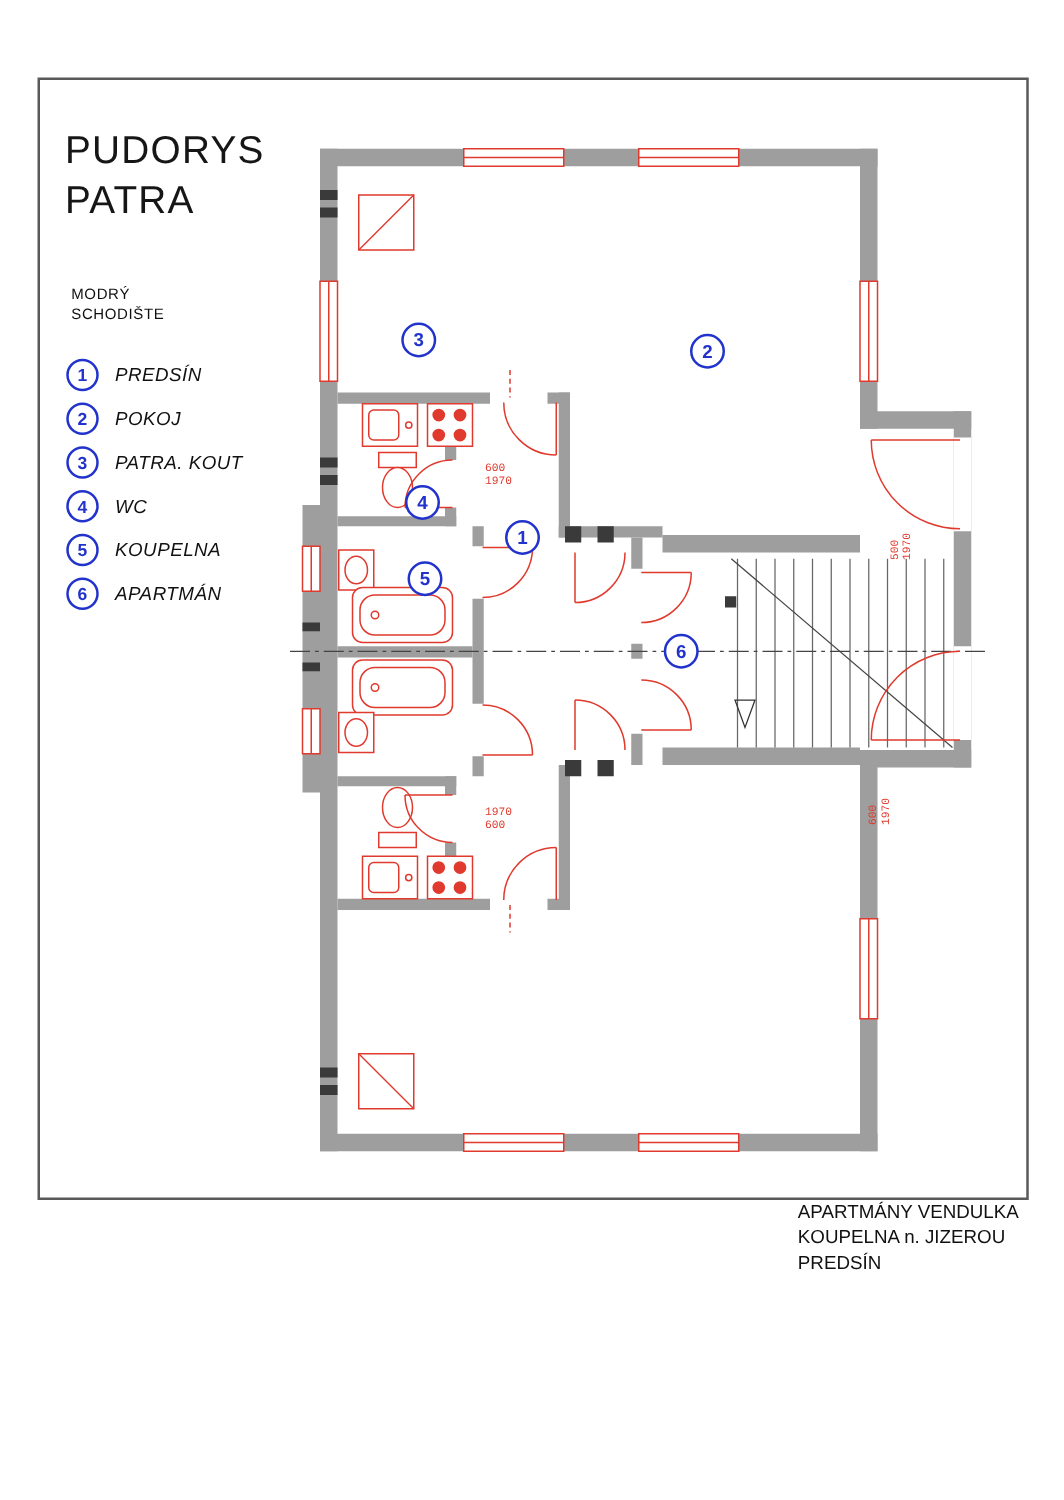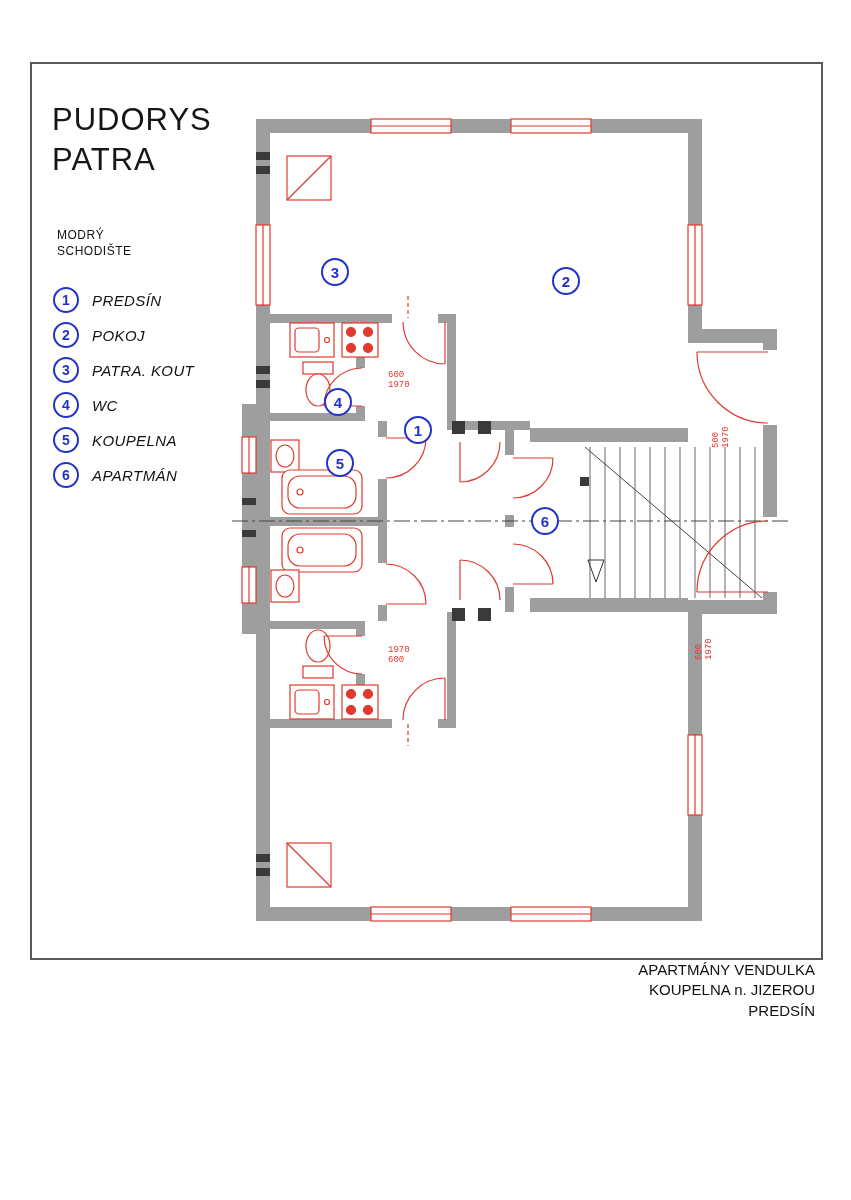--- a/index.html
+++ b/index.html
@@ -18,21 +18,21 @@
         color:#2233cc;font-weight:bold;font-size:14px;display:flex;
         align-items:center;justify-content:center;margin-right:13px;flex:0 0 auto;}
   .llabel{font-size:15px;letter-spacing:.4px;white-space:nowrap;font-style:italic;}
   .marker{position:absolute;width:24px;height:24px;border:2px solid #2233cc;
         border-radius:50%;background:#fff;color:#2233cc;font-weight:bold;
         font-size:15px;display:flex;align-items:center;justify-content:center;z-index:5;}
   .dim{position:absolute;color:#e03a2e;font-size:9px;line-height:1.1;z-index:4;
         font-family:Liberation Mono, monospace;}
   .dim span{display:block;}
   .dim.vert{transform:rotate(-90deg);transform-origin:left top;}
-  .footer{position:absolute;right:36px;top:960px;text-align:right;font-size:15px;
+  .footer{position:absolute;right:36px;top:960px;font-size:15px;
         line-height:1.35;z-index:3;}
 </style>
 </head>
 <body>
 
 <div class="sheet">
 
   <div class="frame"></div>
 
   <svg class="plan-svg" width="851" height="1200" viewBox="0 0 851 1200">

